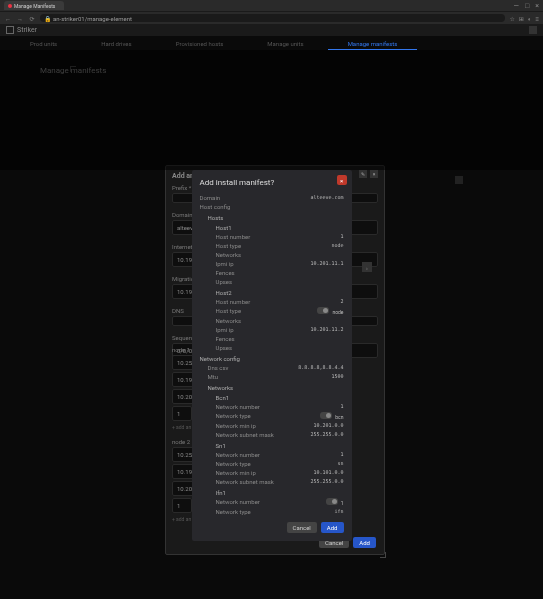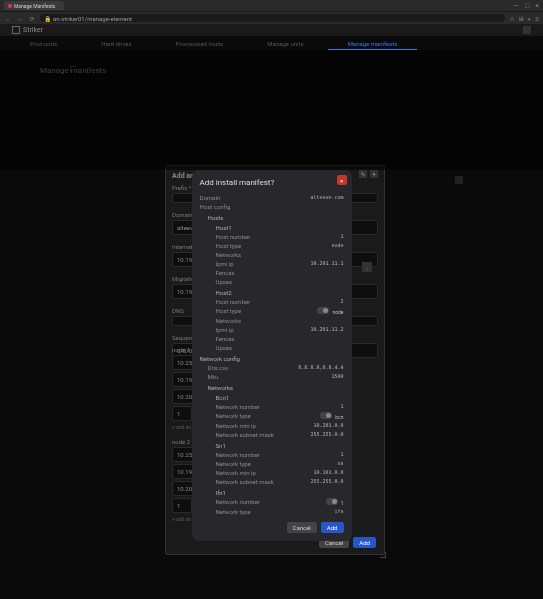--- a/index.html
+++ b/index.html
@@ -5,21 +5,21 @@
 *{margin:0;padding:0;box-sizing:border-box;font-family:-apple-system,BlinkMacSystemFont,"Segoe UI",Roboto,sans-serif}
 body{background:#0a0a0a;width:543px;height:599px;overflow:hidden;position:relative;color:#aaa;font-size:7px}
 .browser-chrome{background:#2a2a2a;height:12px;display:flex;align-items:center;padding:0 4px;border-bottom:1px solid #1a1a1a}
 .tab{background:#3a3a3a;height:9px;width:60px;border-radius:3px 3px 0 0;display:flex;align-items:center;padding:0 4px;font-size:5px;color:#ccc;gap:2px}
 .tab-dot{width:4px;height:4px;background:#e34;border-radius:50%}
 .win-btns{position:absolute;right:4px;top:2px;display:flex;gap:6px;font-size:7px;color:#888}
 .addr-bar{background:#2a2a2a;height:12px;display:flex;align-items:center;padding:0 4px;gap:4px;font-size:6px;color:#888}
 .nav-arrow{width:8px;text-align:center}
 .url-box{flex:1;background:#1a1a1a;height:8px;border-radius:4px;display:flex;align-items:center;padding:0 4px;color:#999}
 .url-icons{display:flex;gap:4px}
-.app-header{background:#1a1a1a;height:12px;display:flex;align-items:center;padding:0 12px;justify-content:space-between}
+.app-header{background:#1a1a1a;height:12px;display:flex;align-items:center;padding:0 6px;justify-content:space-between}
 .logo{display:flex;align-items:center;gap:3px;color:#888;font-size:7px}
 .logo-icon{width:8px;height:8px;border:1px solid #666}
 .menu-icon{width:8px;height:8px;background:#333}
 .tabs-row{display:flex;height:14px;align-items:flex-end;padding:0 10px;gap:4px}
 .page-tab{padding:2px 20px;font-size:6px;color:#555;border-bottom:1px solid transparent}
 .page-tab.active{color:#37e;border-bottom:1px solid #37e}
 .content{position:relative;padding:10px}
 .corner-tl{position:absolute;width:6px;height:6px;border-left:1px solid #444;border-top:1px solid #444}
 .corner-br{position:absolute;width:6px;height:6px;border-right:1px solid #444;border-bottom:1px solid #444}
 .page-title{color:#888;font-size:8px;margin-left:30px;margin-top:6px}
@@ -30,21 +30,21 @@
 .edit-icons span{width:8px;height:8px;background:#333;display:flex;align-items:center;justify-content:center;font-size:5px}
 .field-block{margin-bottom:8px}
 .field-label{font-size:6px;color:#777;margin-bottom:2px}
 .field-box{background:#0e0e0e;border:1px solid #2a2a2a;border-radius:2px;padding:3px 4px;font-size:6px;color:#888;min-height:10px}
 .field-small{width:50px}
 .cancel-add-row{position:absolute;right:8px;bottom:6px;display:flex;gap:4px}
 .btn{padding:2px 6px;font-size:6px;border:none;border-radius:2px;cursor:pointer}
 .btn-cancel{background:#444;color:#ccc}
 .btn-add{background:#2656c9;color:#fff}
 .modal-backdrop{position:absolute;inset:0;background:rgba(0,0,0,.55);display:flex;align-items:flex-start;justify-content:center;padding-top:120px}
-.modal{background:#28282c;width:160px;border-radius:7px;padding:8px;position:relative;max-height:380px;overflow:hidden}
+.modal{background:#28282c;width:160px;border-radius:2px;padding:8px;position:relative;max-height:380px;overflow:hidden}
 .modal-title{font-size:8px;color:#ddd;margin-bottom:6px}
 .close-x{position:absolute;right:5px;top:5px;width:10px;height:10px;background:#c0392b;color:#fff;display:flex;align-items:center;justify-content:center;font-size:6px;border-radius:2px;cursor:pointer}
 .kv{display:flex;justify-content:space-between;font-size:6px;color:#999;padding:1px 0;min-height:9px}
 .kv .k{color:#888}
 .kv .v{color:#bbb;font-family:monospace;font-size:5px}
 .section-h{font-size:6px;color:#aaa;margin-top:3px;margin-bottom:1px}
 .sub1{padding-left:8px}
 .sub2{padding-left:16px}
 .toggle{width:12px;height:7px;background:#444;border-radius:3px;position:relative;display:inline-block}
 .toggle::after{content:"";position:absolute;width:5px;height:5px;background:#888;border-radius:50%;top:1px;right:1px}

